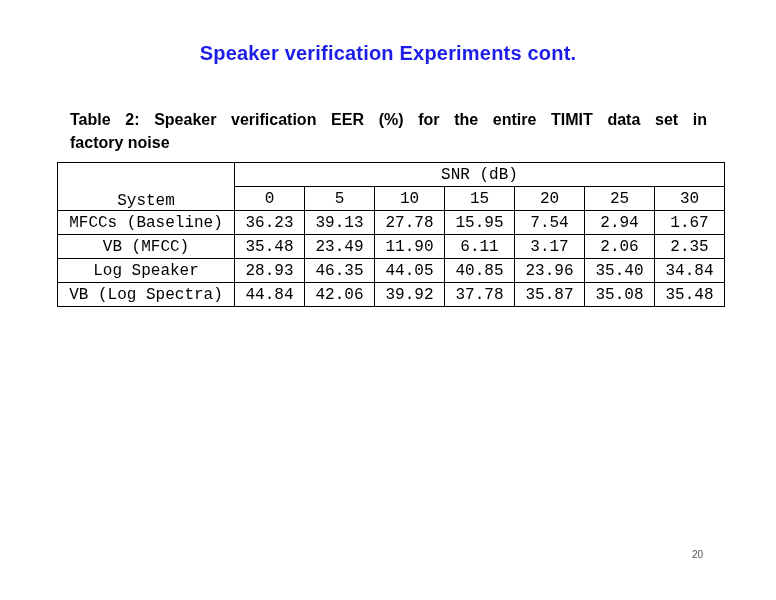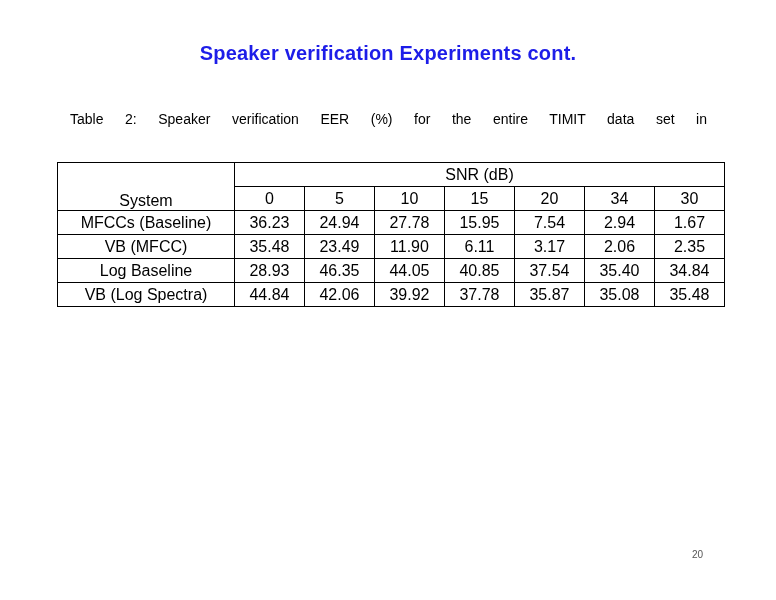--- a/index.html
+++ b/index.html
@@ -21,22 +21,23 @@
     text-align: center;
     font-size: 20px;
     font-weight: bold;
     letter-spacing: 0.2px;
   }
   .caption {
     position: absolute;
     left: 70px;
     top: 108px;
     width: 637px;
-    font-size: 14px;
+    font-size: 16px;
     line-height: 23px;
+    font-weight: bold;
   }
   .cap-line.justify {
     text-align: justify;
     text-align-last: justify;
   }
   table.data-table {
     position: absolute;
     left: 57px;
     top: 162px;
     border-collapse: collapse;
@@ -46,20 +47,21 @@
   table.data-table td {
     border: 1px solid #000000;
     font-weight: normal;
     font-size: 16px;
     text-align: center;
     height: 24px;
     padding: 0 2px;
     box-sizing: border-box;
     white-space: nowrap;
     overflow: hidden;
+    font-family: Liberation Mono, monospace;
   }
   th.corner {
     vertical-align: bottom;
     padding-bottom: 1px;
   }
   .page-number {
     position: absolute;
     left: 692px;
     top: 549px;
     font-size: 10px;
@@ -68,20 +70,21 @@
 </style>
 </head>
 <body>
 
 <div class="slide">
 
   <h1 class="title" style="color: rgb(29, 29, 232);">Speaker verification Experiments cont.</h1>
 
   <div class="caption">
     <div class="cap-line justify">Table 2: Speaker verification EER (%) for the entire TIMIT data set in</div>
+    <div class="cap-line">factory noise</div>
   </div>
 
   <table class="data-table">
     <colgroup>
       <col style="width:177px">
       <col style="width:70px">
         <col style="width:70px">
         <col style="width:70px">
       <col style="width:70px">
         <col style="width:70px">
@@ -92,52 +95,52 @@
       <tr>
         <th rowspan="2" class="corner">System</th>
         <th colspan="7">SNR (dB)</th>
       </tr>
       <tr id="snr-row">
           <th>0</th>
           <th>5</th>
           <th>10</th>
           <th>15</th>
           <th>20</th>
-          <th>34</th>
+          <th>25</th>
           <th>30</th>
         </tr>
     </thead>
     <tbody id="table-body">
         <tr>
           <td>MFCCs (Baseline)</td>
           <td>36.23</td>
-          <td>24.94</td>
+          <td>39.13</td>
           <td>27.78</td>
           <td>15.95</td>
           <td>7.54</td>
           <td>2.94</td>
           <td>1.67</td>
         </tr>
         <tr>
           <td>VB (MFCC)</td>
           <td>35.48</td>
           <td>23.49</td>
           <td>11.90</td>
           <td>6.11</td>
           <td>3.17</td>
           <td>2.06</td>
           <td>2.35</td>
         </tr>
         <tr>
-          <td>Log Baseline</td>
+          <td>Log Speaker</td>
           <td>28.93</td>
           <td>46.35</td>
           <td>44.05</td>
           <td>40.85</td>
-          <td>37.54</td>
+          <td>23.96</td>
           <td>35.40</td>
           <td>34.84</td>
         </tr>
         <tr>
           <td>VB (Log Spectra)</td>
           <td>44.84</td>
           <td>42.06</td>
           <td>39.92</td>
           <td>37.78</td>
           <td>35.87</td>

